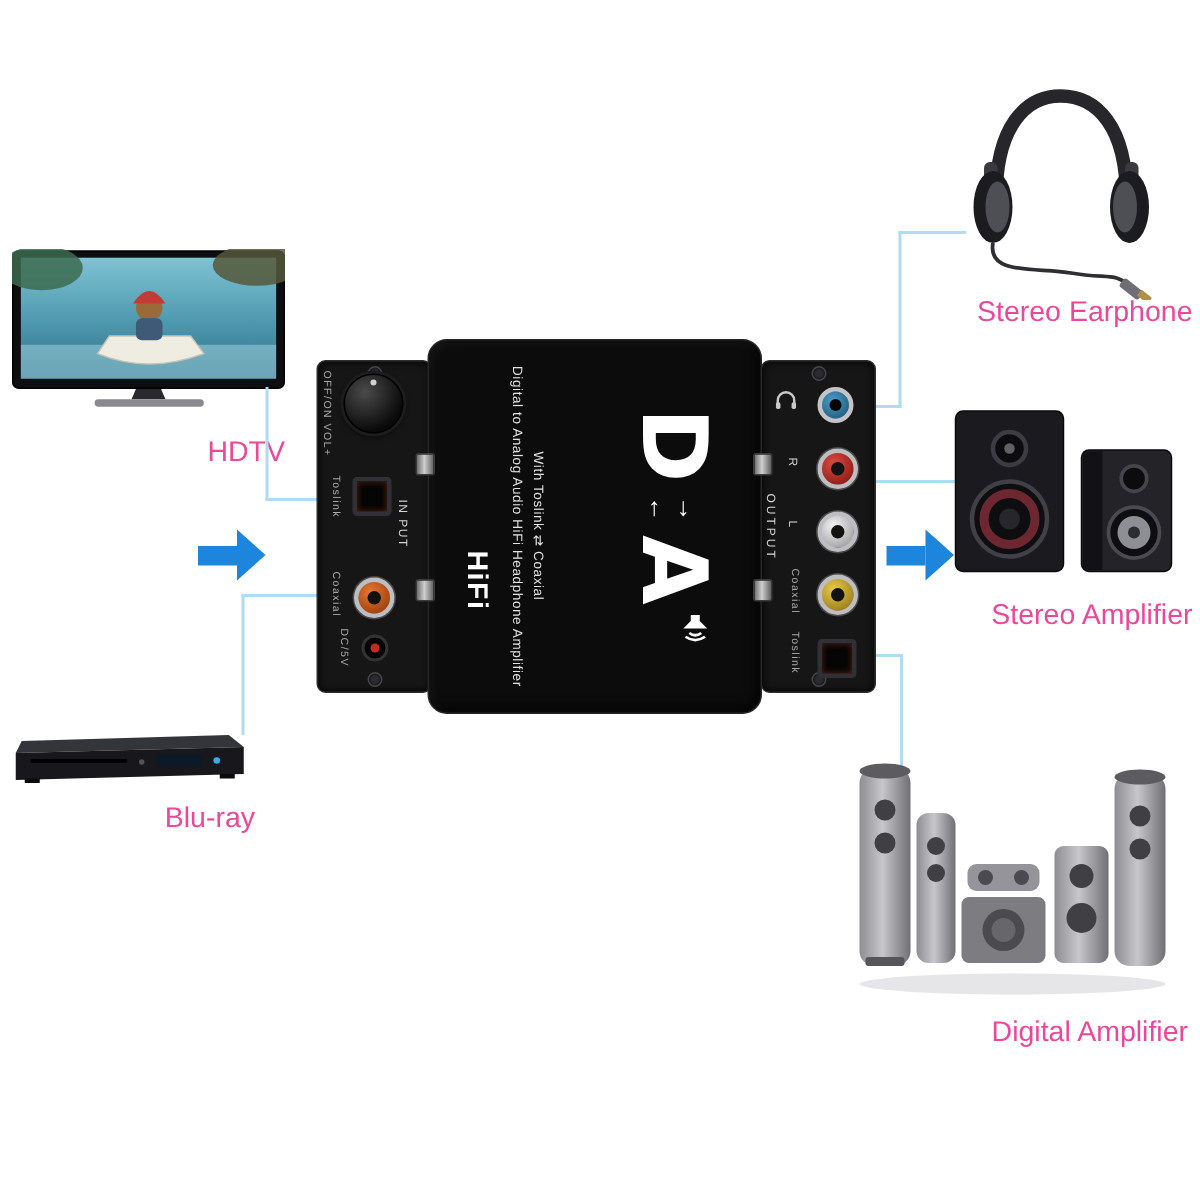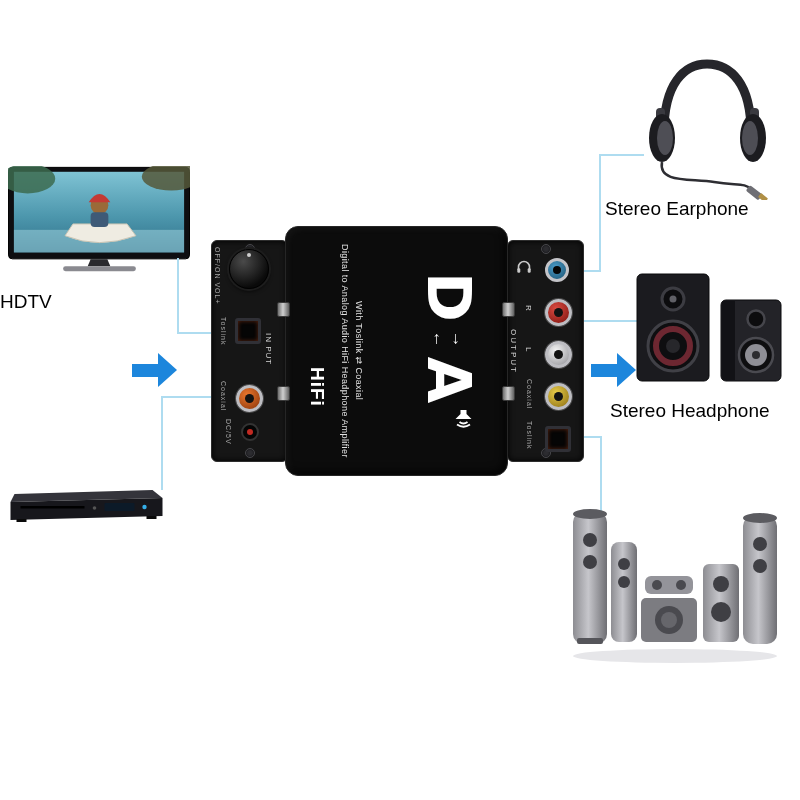--- a/index.html
+++ b/index.html
@@ -1,19 +1,19 @@
 <!DOCTYPE html>
 <html><head>
 <meta charset="utf-8">
 <style>
   html,body{margin:0;padding:0;background:#fff;}
   .canvas{position:relative;width:800px;height:800px;background:#fff;overflow:hidden;
           font-family:"Liberation Sans",sans-serif;}
 
-  .dev-label{position:absolute;text-align:left;font-size:19px;color:#000000;}
+  .dev-label{position:absolute;text-align:right;font-size:19px;color:#ec4899;}
 
   
   .wire{position:absolute;border:0 solid #aedcf0;}
 
   
   .flow-arrow{position:absolute;display:flex;align-items:center;}
   .flow-arrow .shaft{width:26px;height:13px;background:#1d86dc;}
   .flow-arrow .head{width:0;height:0;border-top:17px solid transparent;
       border-bottom:17px solid transparent;border-left:19px solid #1d86dc;}
 
@@ -101,20 +101,21 @@
   <svg style="position:absolute;left:4px;top:486px" width="166" height="42" viewBox="0 0 165 42">
     <path d="M10 8 L148 4 L158 12 L6 16 Z" fill="#34343b"></path>
     <path d="M6 16 L158 12 L158 30 L6 34 Z" fill="#17171c"></path>
     <rect x="16" y="20" width="64" height="2.5" fill="#000"></rect>
     <rect x="100" y="17" width="30" height="8" rx="1" fill="#0c1a28"></rect>
     <circle cx="140" cy="21" r="2.2" fill="#35aee8"></circle>
     <circle cx="90" cy="22" r="1.8" fill="#555"></circle>
     <rect x="12" y="33" width="10" height="3" fill="#0a0a0a"></rect>
     <rect x="142" y="30" width="10" height="3" fill="#0a0a0a"></rect>
   </svg>
+  <div class="dev-label" style="left:0;width:170px;top:535px">Blu-ray</div>
 
   <div class="wire" style="left:177px;top:258px;width:62px;height:74px;border-left-width:2px;border-bottom-width:2px"></div>
   <div class="wire" style="left:161px;top:396px;width:80px;height:92px;border-left-width:2px;border-top-width:2px"></div>
   <div class="wire" style="left:570px;top:154px;width:29px;height:116px;border-right-width:2px;border-bottom-width:2px"></div>
   <div class="wire" style="left:599px;top:154px;width:45px;height:2px;border-top-width:2px"></div>
   <div class="wire" style="left:583px;top:320px;width:56px;height:2px;border-top-width:2px"></div>
   <div class="wire" style="left:581px;top:436px;width:19px;height:80px;border-top-width:2px;border-right-width:2px"></div>
 
   <div class="flow-arrow" style="left:132px;top:353px">
     <div class="shaft"></div>
@@ -211,21 +212,21 @@
     <circle cx="38" cy="74" r="25" fill="#0e0e10" stroke="#404046" stroke-width="3"></circle>
     <circle cx="38" cy="74" r="17" fill="none" stroke="#6d2731" stroke-width="6"></circle>
     <circle cx="38" cy="74" r="7" fill="#27272b"></circle>
     <rect x="86" y="28" width="60" height="81" rx="5" fill="#232328" stroke="#0a0a0c"></rect>
     <rect x="87" y="29" width="13" height="79" fill="#121216"></rect>
     <circle cx="121" cy="47" r="8.5" fill="#0c0c0e" stroke="#45454b" stroke-width="2.5"></circle>
     <circle cx="121" cy="83" r="17" fill="#0e0e10" stroke="#4a4a50" stroke-width="2.5"></circle>
     <circle cx="121" cy="83" r="11" fill="#8e8e95"></circle>
     <circle cx="121" cy="83" r="4" fill="#2c2c30"></circle>
   </svg>
-  <div class="dev-label" style="left:610px;width:185px;top:400px">Stereo Headphone</div>
+  <div class="dev-label" style="left:610px;width:185px;top:400px">Stereo Amplifier</div>
 
   <svg style="position:absolute;left:565px;top:498px" width="218" height="168" viewBox="0 0 218 168">
     <defs>
       <linearGradient id="gt" x1="0" y1="0" x2="1" y2="0">
         <stop offset="0" stop-color="#8d8d92"></stop>
           <stop offset=".45" stop-color="#c6c6cb"></stop>
         <stop offset="1" stop-color="#6f6f74"></stop>
       </linearGradient>
     </defs>
     <ellipse cx="110" cy="158" rx="102" ry="7" fill="#e6e6e9"></ellipse>
@@ -244,14 +245,15 @@
     <circle cx="104" cy="122" r="14" fill="#4a4a4f"></circle>
       <circle cx="104" cy="122" r="8" fill="#66666b"></circle>
     <rect x="138" y="66" width="36" height="78" rx="6" fill="url(#gt)"></rect>
     <circle cx="156" cy="86" r="8" fill="#3f3f44"></circle>
       <circle cx="156" cy="114" r="10" fill="#3f3f44"></circle>
     <rect x="178" y="18" width="34" height="128" rx="10" fill="url(#gt)"></rect>
     <ellipse cx="195" cy="20" rx="17" ry="5" fill="#5b5b60"></ellipse>
     <circle cx="195" cy="46" r="7" fill="#3f3f44"></circle>
       <circle cx="195" cy="68" r="7" fill="#3f3f44"></circle>
   </svg>
+  <div class="dev-label" style="left:607px;width:185px;top:678px">Digital Amplifier</div>
 
 </div>
 
 </body></html>

